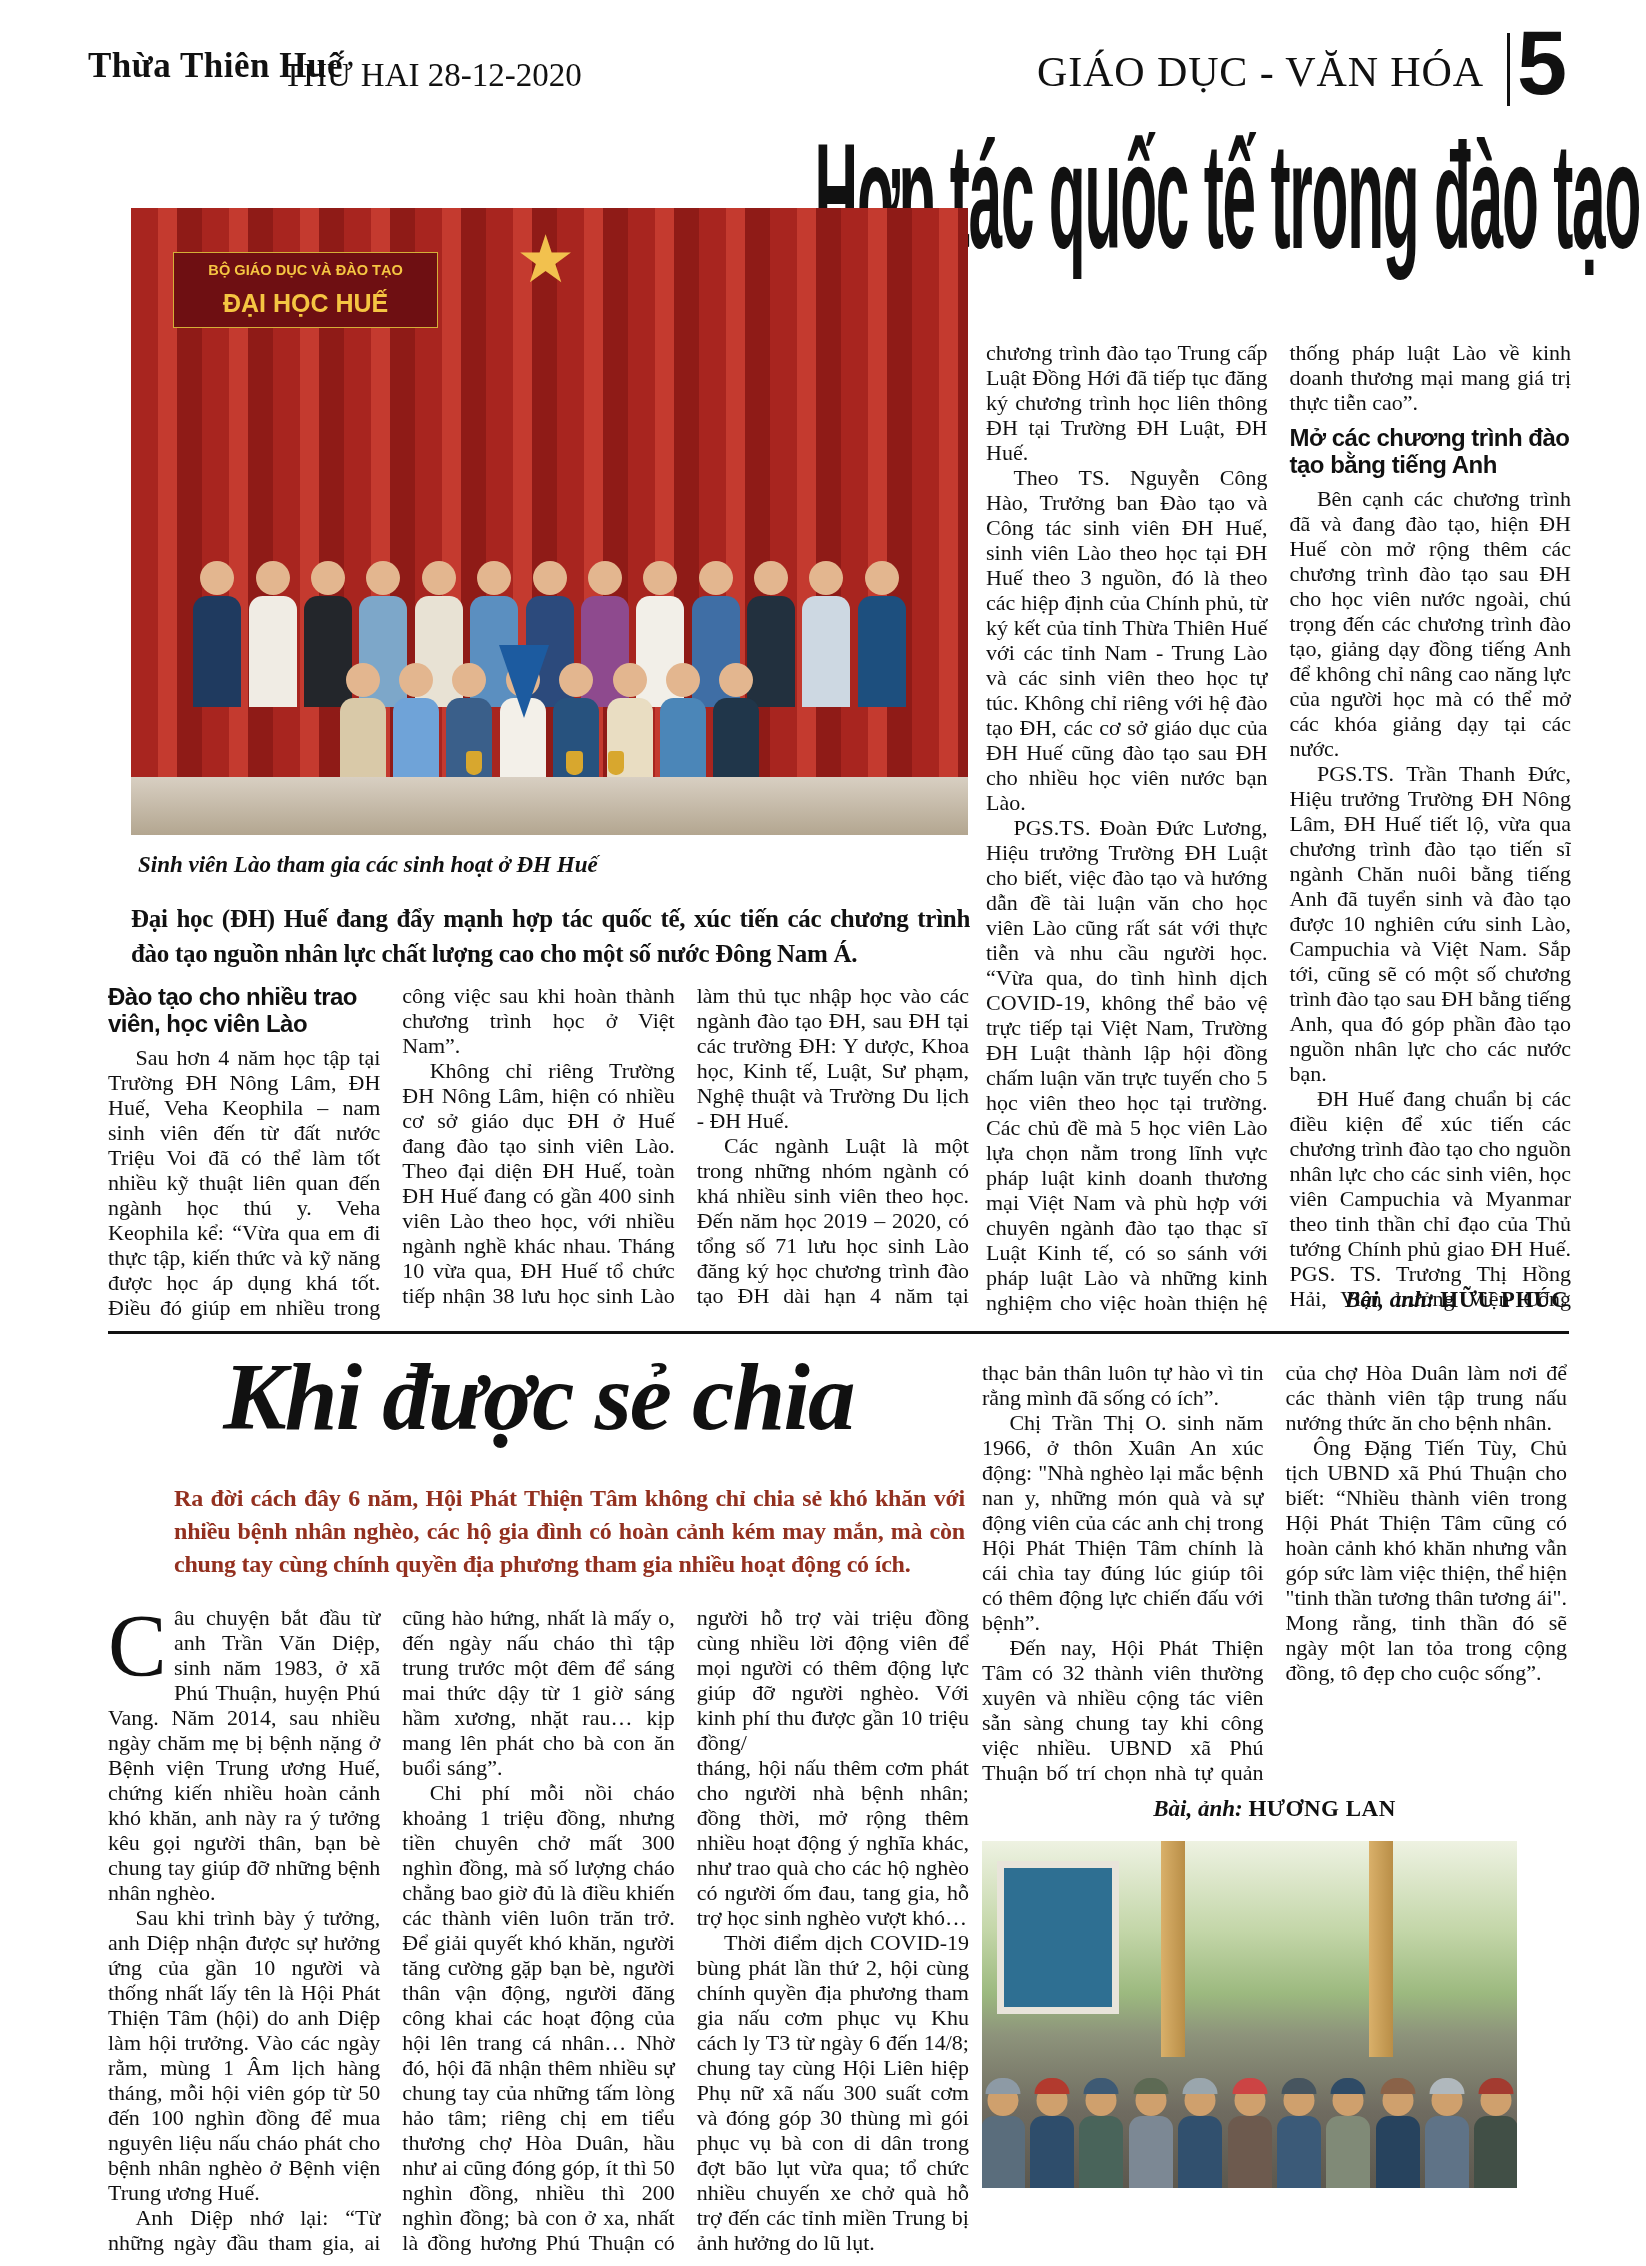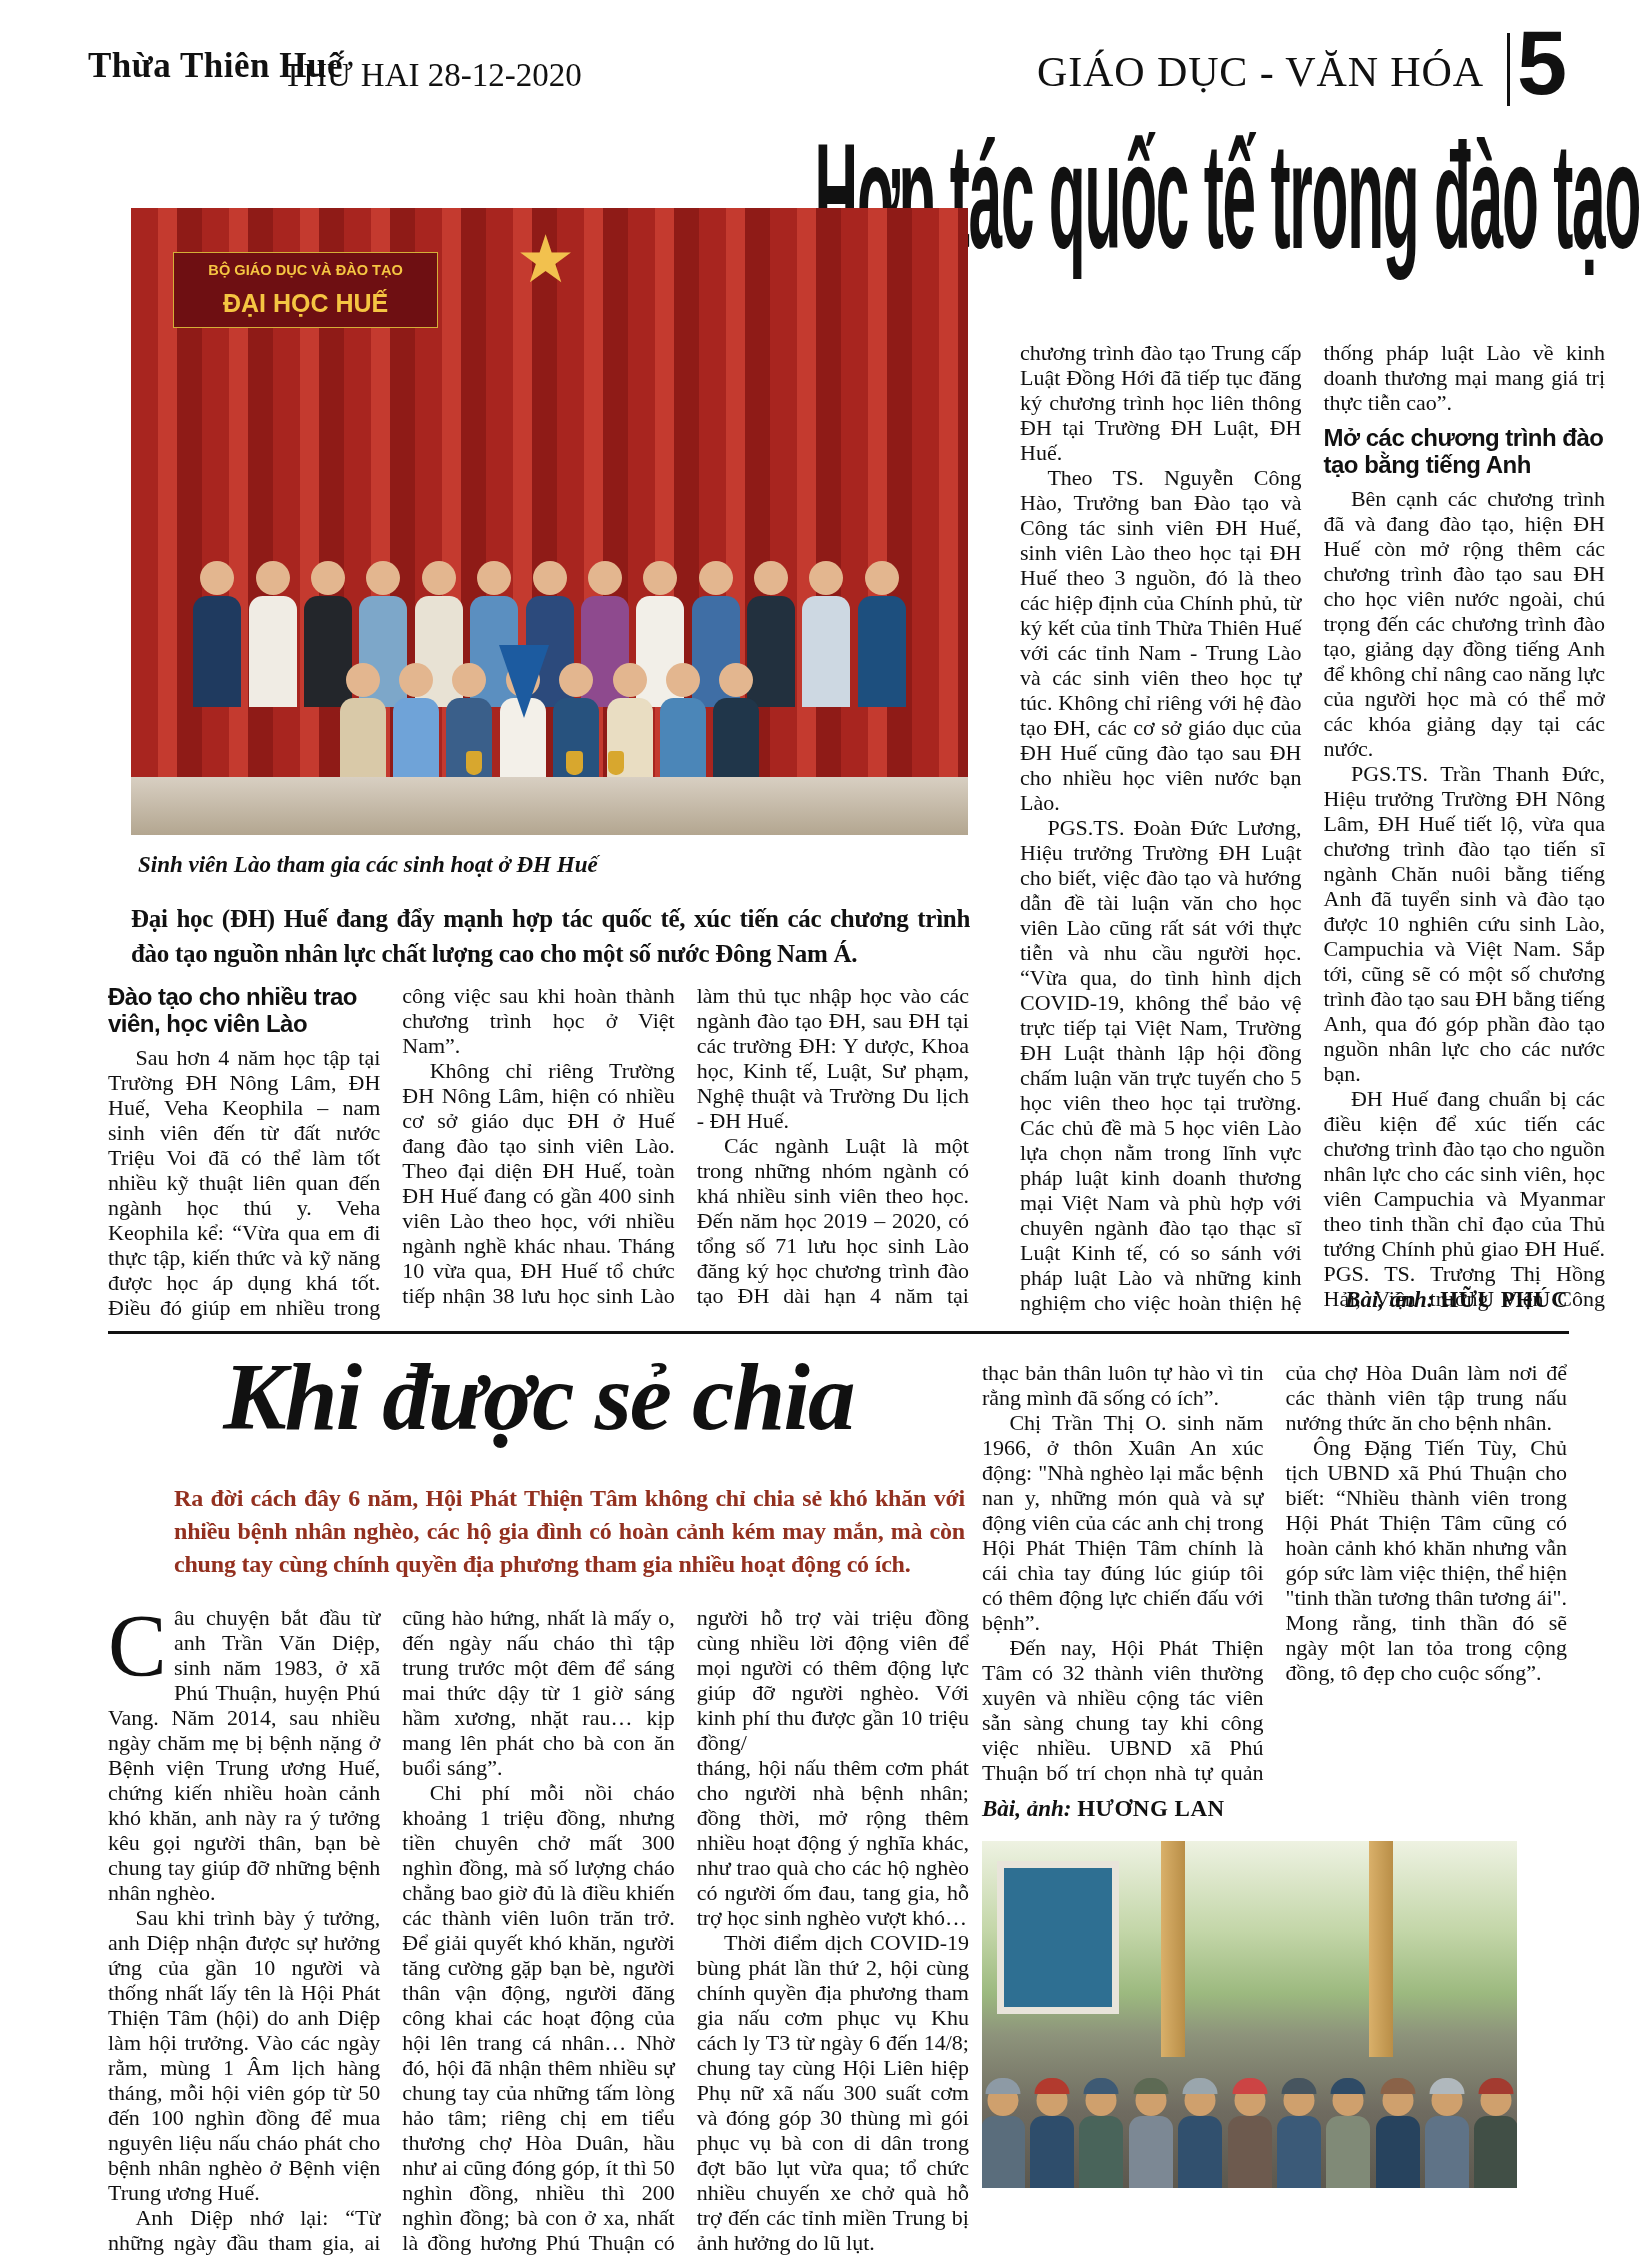--- a/index.html
+++ b/index.html
@@ -30,35 +30,35 @@
   .pennant{position:absolute;left:44%;bottom:117px;width:0;height:0;border-left:25.6px solid transparent;border-right:25.6px solid transparent;border-top:73px solid #1c5ba0}
   .trophy{position:absolute;bottom:60px;width:16.4px;height:24px;background:#d8a72e;border-radius:3.7px 3.7px 7.3px 7.3px}
   
   .caption1{left:138px;top:852px;width:822px;font-size:23px;font-weight:bold;font-style:italic}
   .lead1{left:131px;top:901px;width:839px;height:73px;overflow:hidden;font-size:25px;line-height:35px;font-weight:bold;text-align:justify;letter-spacing:-0.3px}
   
   .cols{column-gap:22px;column-fill:auto;overflow:hidden;font-size:22px;line-height:25px;text-align:justify}
   .cols p{margin:0}
   .ind{text-indent:27.4px}
   .a1-cols{left:108px;top:983px;width:861px;height:347px;column-count:3}
-  .a1-right{left:1020px;top:340px;width:585px;height:985px;column-count:2}
+  .a1-right{left:986px;top:340px;width:585px;height:985px;column-count:2}
   .subhead{font-family:"Liberation Sans",sans-serif;font-weight:bold;font-size:24px;line-height:27.4px;letter-spacing:-0.5px;margin:0 0 7.3px 0;text-align:left}
   .subhead.mid{margin-top:9px}
   .byline1{top:1287px;right:79px;font-size:23px}
   .byline-label{font-weight:bold;font-style:italic}
   .byline-name{font-weight:bold;letter-spacing:0.5px}
   .divider{left:108px;top:1331px;width:1461px;height:2.7px;background:#111}
   
   .title2{left:108px;top:1336px;width:861px;text-align:center;font-size:95px;line-height:1.3;font-weight:bold;font-style:italic;letter-spacing:-1.8px}
   .lead2{left:174px;top:1482px;width:791px;height:102px;overflow:hidden;font-size:24px;line-height:33px;font-weight:bold;text-align:justify;color:#93301f;letter-spacing:-0.2px}
   .a2-cols{left:108px;top:1605px;width:861px;height:660px;column-count:3}
   .dropcap{float:left;font-size:88px;line-height:68px;padding:7.3px 7.3px 0 0}
   .a2-right{left:982px;top:1360px;width:585px}
   .a2-right-cols{width:585px;height:429px;column-count:2}
-  .byline2{text-align:left;font-size:23px;margin-top:7.3px}
+  .byline2{text-align:center;font-size:23px;margin-top:7.3px}
   
   .photo2{position:relative;margin-top:18.3px;width:535px;height:347px;overflow:hidden;background:linear-gradient(180deg,#eef2e2 0%,#c3d6a8 26%,#9cb97f 44%,#8d937b 56%,#6f6b60 78%,#5c584e 100%)}
   .photo2 .window{position:absolute;left:14.6px;top:20px;width:108px;height:139px;background:#2e6f92;border:7.3px solid #e8e4da}
   .photo2 .post{position:absolute;top:0;width:24px;height:216px;background:linear-gradient(90deg,#d9b06a,#b98e47)}
   .photo2 .crowd{position:absolute;left:0;right:0;bottom:-5.5px;display:flex;justify-content:center;align-items:flex-end}
   .q{display:block;width:44px;height:77px;background:var(--c);border-radius:12.8px 12.8px 0 0;position:relative;margin:0 2.7px;flex:0 0 auto}
   .q::before{content:"";position:absolute;top:-31px;left:50%;transform:translateX(-50%);width:31px;height:31px;border-radius:50%;background:#cfa06d}
   .q::after{content:"";position:absolute;top:-38px;left:50%;transform:translateX(-50%);width:35px;height:16.4px;border-radius:17.4px 17.4px 0 0;background:var(--cap)}
   .caption2{font-size:22px;font-weight:bold;font-style:italic;margin-top:11px}
 </style>

